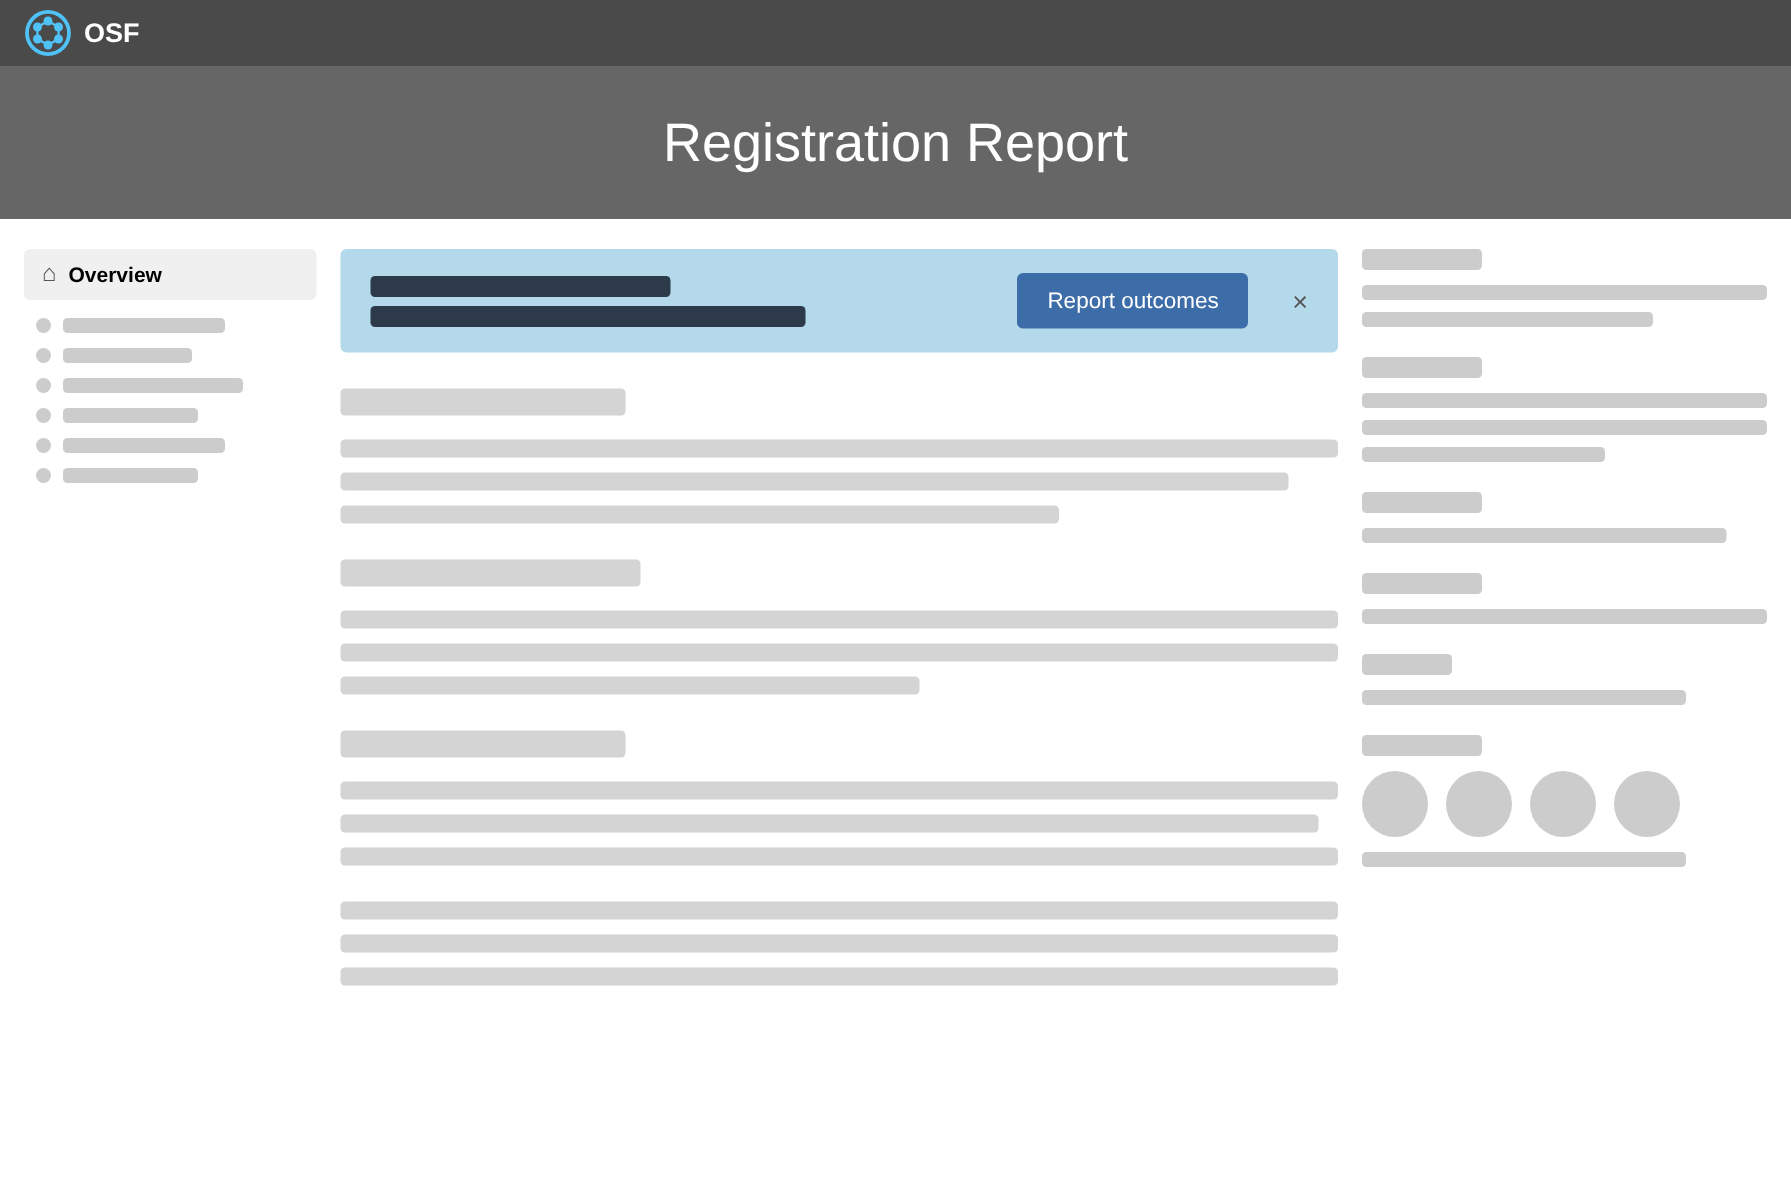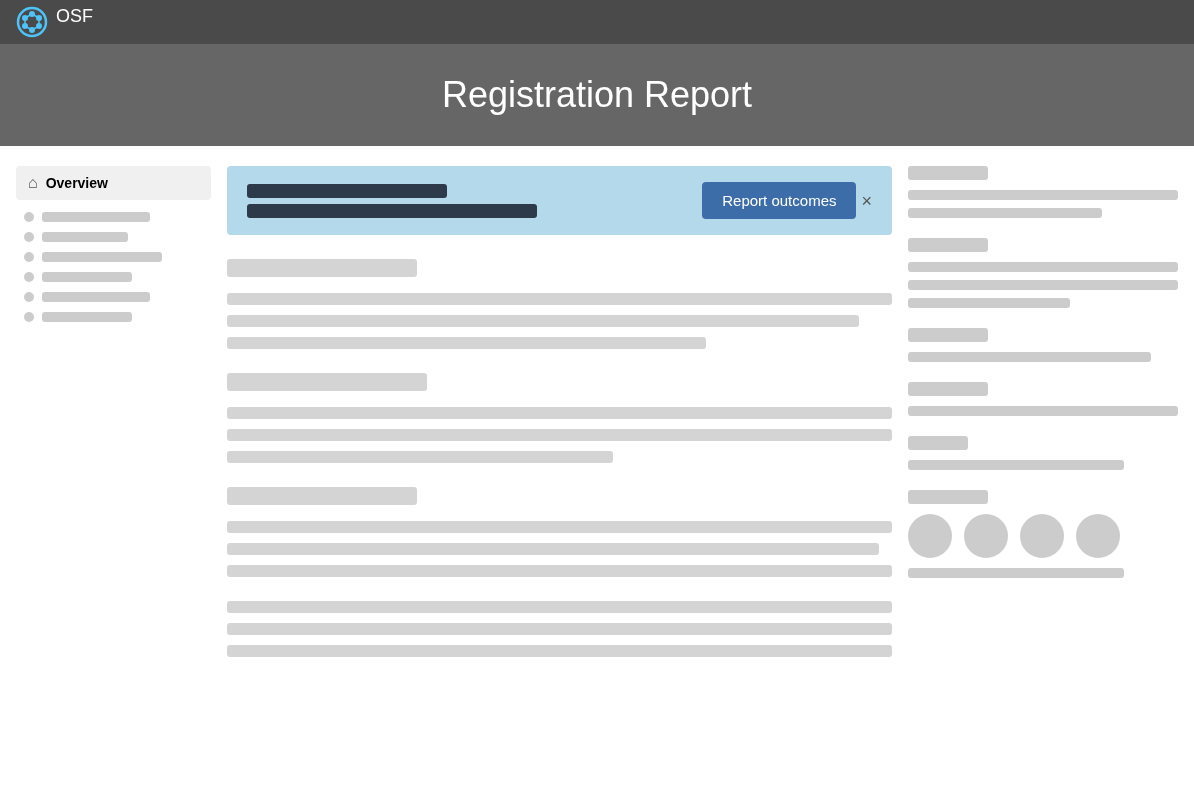--- a/index.html
+++ b/index.html
@@ -8,24 +8,25 @@
     
     .top-nav {
       background: #4a4a4a;
       height: 44px;
       display: flex;
       align-items: center;
       padding: 0 16px;
     }
     .osf-logo {
       display: flex;
+      align-items: center;
       gap: 8px;
       color: #fff;
       font-size: 18px;
-      font-weight: normal;
+      font-weight: bold;
     }
     .osf-logo-icon {
       width: 32px;
       height: 32px;
     }
 
     
     .page-header {
       background: #666;
       padding: 30px 0;
@@ -119,21 +120,21 @@
     }
     .alert-text-line2 {
       height: 14px;
       background: #2d3a4a;
       border-radius: 3px;
       width: 290px;
     }
     .alert-actions {
       display: flex;
       align-items: center;
-      gap: 5px;
+      gap: 29px;
     }
     .report-outcomes-btn {
       background: #3d6da8;
       color: #fff;
       border: none;
       border-radius: 4px;
       padding: 10px 20px;
       font-size: 15px;
       cursor: pointer;
       white-space: nowrap;

